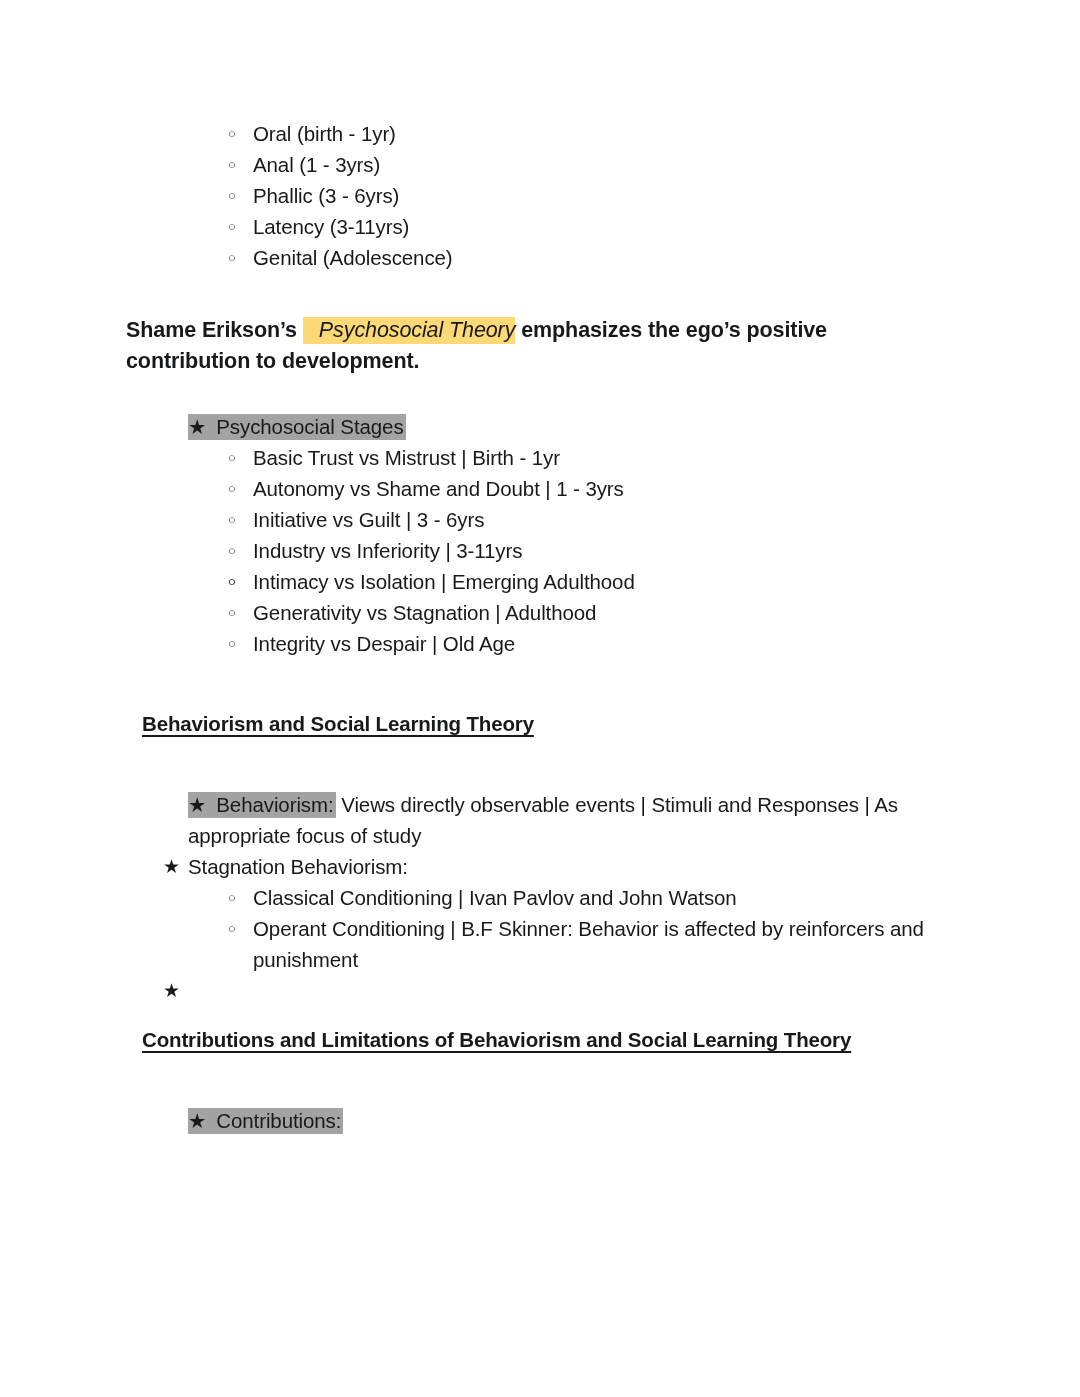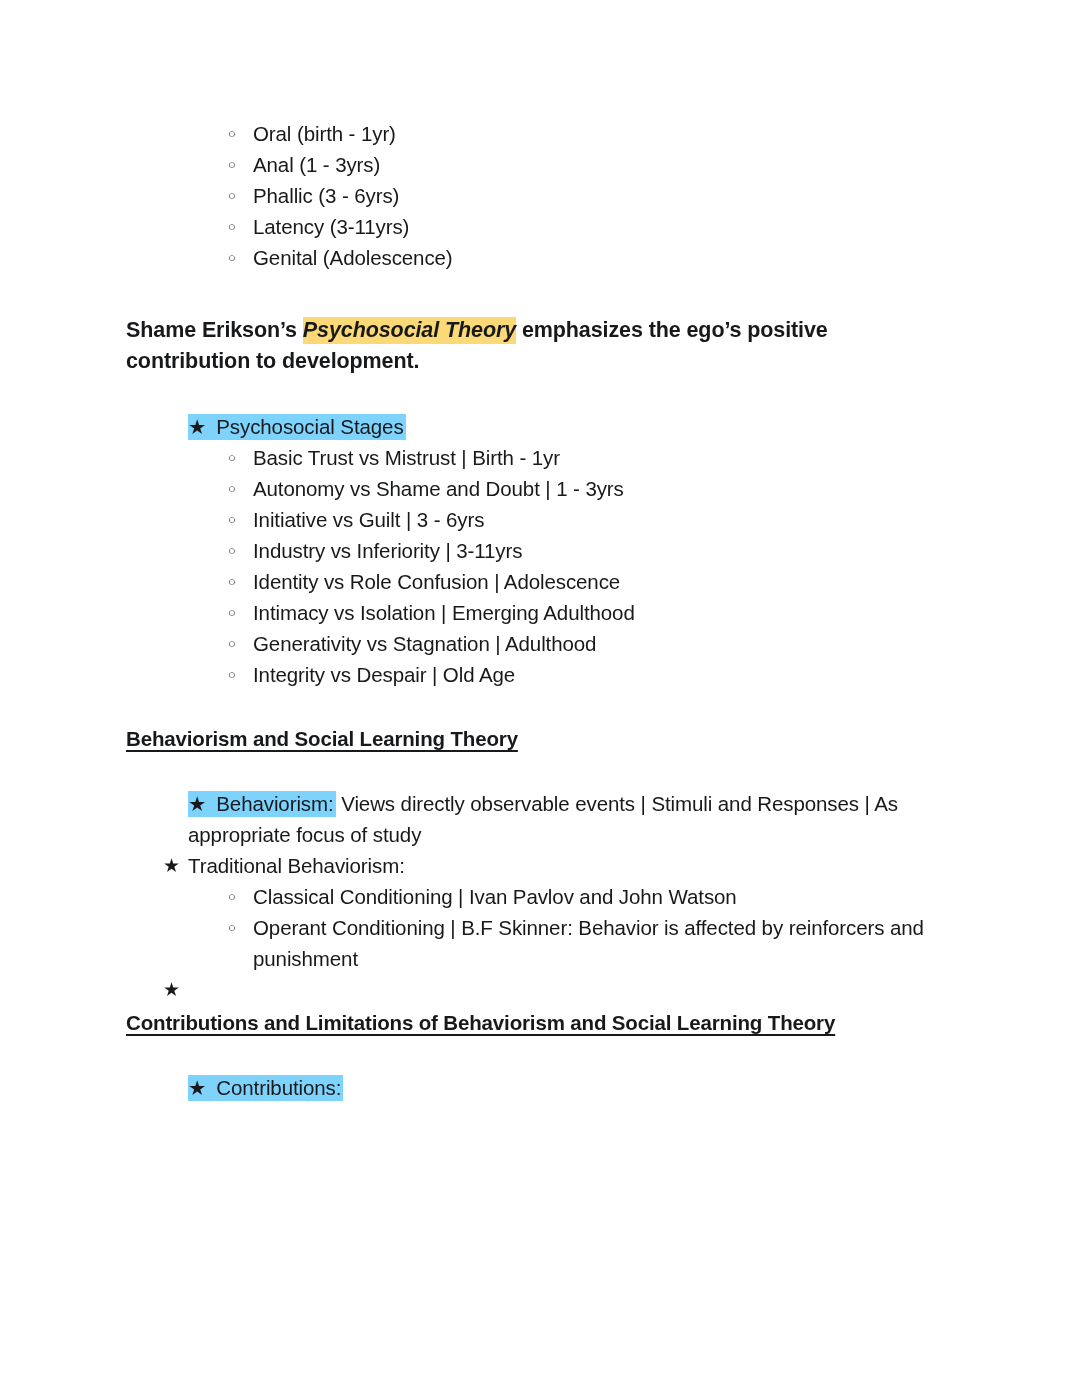--- a/index.html
+++ b/index.html
@@ -35,21 +35,21 @@
   }
 
   .section-heading {
     font-size: 20.5px;
     font-weight: 700;
     line-height: 30px;
     letter-spacing: -0.15px;
     text-decoration: underline;
     text-underline-offset: 4px;
     text-decoration-thickness: 2px;
-    margin: 0;
+    margin: 16px;
     display: inline-block;
   }
 
   
   ul.lvl1, ul.lvl2 {
     list-style: none;
     margin: 0;
     padding: 0;
   }
 
@@ -92,30 +92,31 @@
   }
 
   
   .hl {
     background-color: #fbd977;
     padding: 1px 0 2px 0;
     box-decoration-break: clone;
     -webkit-box-decoration-break: clone;
   }
   .bi {
-    font-weight: 700;
+    font-weight: 400;
     font-style: italic;
+    padding-left: 16px;
   }
   .b {
     font-weight: 700;
   }
 
   
   .hl-row {
-    background-color: #7dd3fc;
+    background-color: #a3a3a3;
     padding: 1px 2px 2px 0;
   }
 
   
   .gap-xl { height: 42px; }
   .gap-lg { height: 34px; }
 </style>
 </head>
 <body>
 
@@ -166,21 +167,20 @@
         <li>
           <span class="marker">○</span>
           <span>Initiative vs Guilt | 3 - 6yrs</span>
         </li>
         <li>
           <span class="marker">○</span>
           <span>Industry vs Inferiority | 3-11yrs</span>
         </li>
         <li>
           <span class="marker">○</span>
-          <span>Identity vs Role Confusion | Adolescence</span>
         </li>
         <li>
           <span class="marker">○</span>
           <span>Intimacy vs Isolation | Emerging Adulthood</span>
         </li>
         <li>
           <span class="marker">○</span>
           <span>Generativity vs Stagnation | Adulthood</span>
         </li>
         <li>
@@ -198,21 +198,21 @@
   </div>
 
   <div class="gap-lg"></div>
 
   <ul class="lvl1">
 
     <li><span class="hl-row"><span class="marker" style="position: static; margin-right: 10px;">★</span><span>Behaviorism:</span></span><span> Views directly observable events | Stimuli and Responses | As appropriate focus of study</span></li>
 
     <li>
       <span class="marker">★</span>
-      <span>Traditional Behaviorism:</span>
+      <span>Stagnation Behaviorism:</span>
 
       <ul class="lvl2">
         <li>
           <span class="marker">○</span>
           <span>Classical Conditioning | Ivan Pavlov and John Watson</span>
         </li>
         <li>
           <span class="marker">○</span>
           <span>Operant Conditioning | B.F Skinner: Behavior is affected by reinforcers and punishment</span>
         </li>

